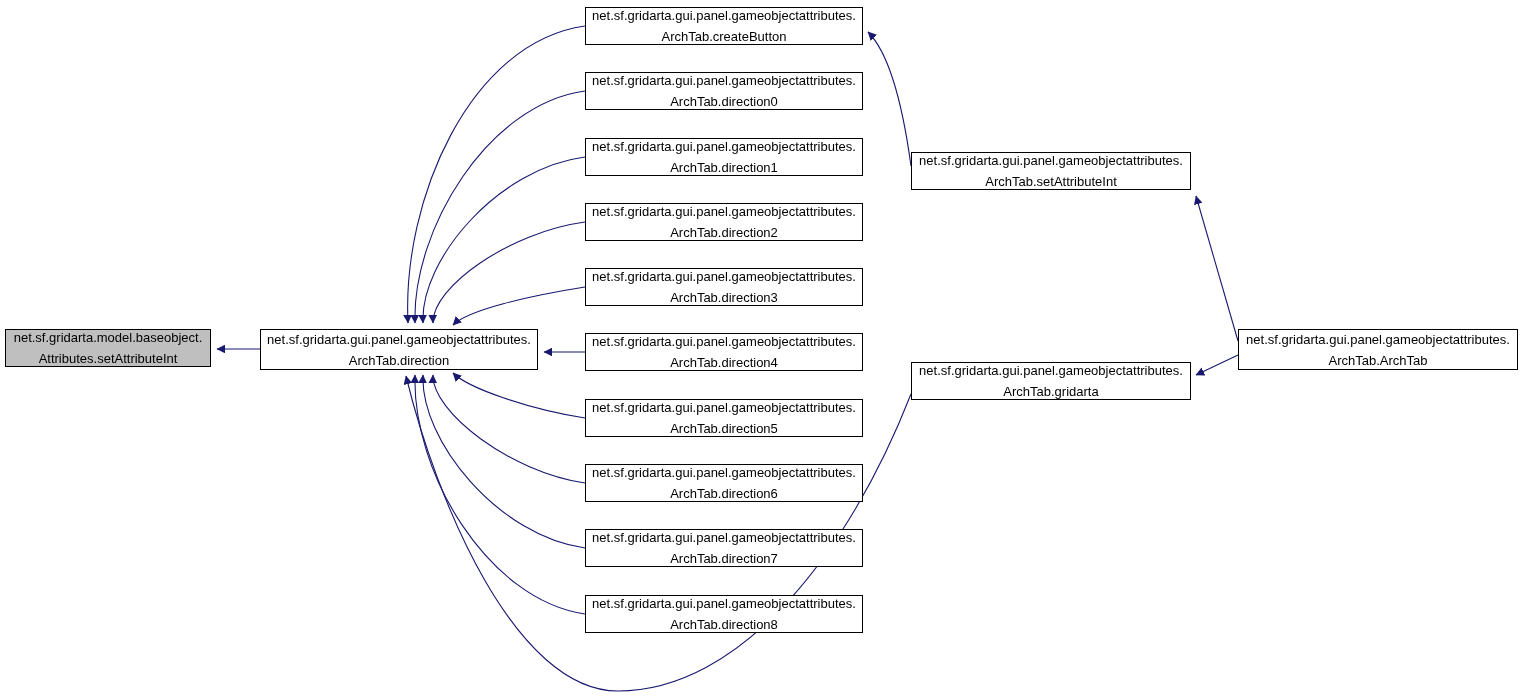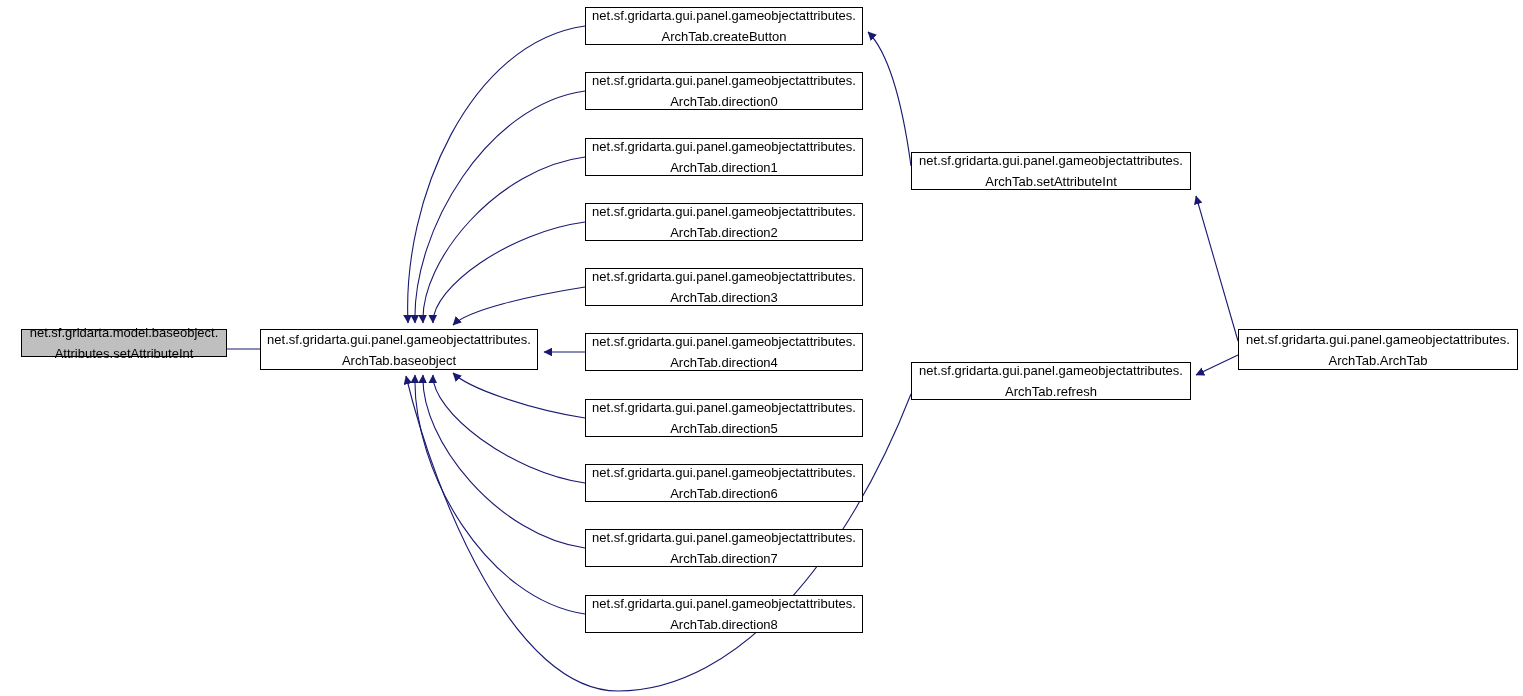--- a/index.html
+++ b/index.html
@@ -54,28 +54,28 @@
     <path class="edge" d="M 585,418 C 528,409 468,388 453,373" marker-end="url(#arrowhead)"></path>
     <path class="edge" d="M 585,483 C 510,472 432,412 433,375" marker-end="url(#arrowhead)"></path>
     <path class="edge" d="M 585,548 C 498,536 420,440 423,375" marker-end="url(#arrowhead)"></path>
     <path class="edge" d="M 585,614 C 488,600 412,472 415,375" marker-end="url(#arrowhead)"></path>
     <path class="edge" d="M 911,394 C 848,555 740,691 618,691 C 515,691 436,500 406,376" marker-end="url(#arrowhead)"></path>
     <path class="edge" d="M 911,166 C 902,100 888,52 868,32" marker-end="url(#arrowhead)"></path>
     <path class="edge" d="M 1238,341 L 1196,196" marker-end="url(#arrowhead)"></path>
     <path class="edge" d="M 1238,355 L 1196,375" marker-end="url(#arrowhead)"></path>
   </svg>
 
-  <div class="node highlight" style="left:5px; top:329px; width:206px; height:28px;margin-left:16px;">
+  <div class="node highlight" style="left:5px; top:329px; width:206px; height:38px;">
     <span>net.sf.gridarta.model.baseobject.</span>
     <span>Attributes.setAttributeInt</span>
   </div>
 
   <div class="node" style="left:260px; top:329px; width:278px; height:41px;">
     <span>net.sf.gridarta.gui.panel.gameobjectattributes.</span>
-    <span>ArchTab.baseobject</span>
+    <span>ArchTab.direction</span>
   </div>
 
   <div class="node" style="left:585px; top:7px; width:278px; height:38px;">
     <span>net.sf.gridarta.gui.panel.gameobjectattributes.</span>
     <span>ArchTab.createButton</span>
   </div>
 
   <div class="node" style="left:585px; top:72px; width:278px; height:38px;">
     <span>net.sf.gridarta.gui.panel.gameobjectattributes.</span>
     <span>ArchTab.direction0</span>
@@ -121,21 +121,21 @@
     <span>ArchTab.direction8</span>
   </div>
 
   <div class="node" style="left:911px; top:152px; width:280px; height:38px;">
     <span>net.sf.gridarta.gui.panel.gameobjectattributes.</span>
     <span>ArchTab.setAttributeInt</span>
   </div>
 
   <div class="node" style="left:911px; top:362px; width:280px; height:38px;">
     <span>net.sf.gridarta.gui.panel.gameobjectattributes.</span>
-    <span>ArchTab.refresh</span>
+    <span>ArchTab.gridarta</span>
   </div>
 
   <div class="node" style="left:1238px; top:329px; width:280px; height:41px;">
     <span>net.sf.gridarta.gui.panel.gameobjectattributes.</span>
     <span>ArchTab.ArchTab</span>
   </div>
 
 </div>
 
 </body></html>

